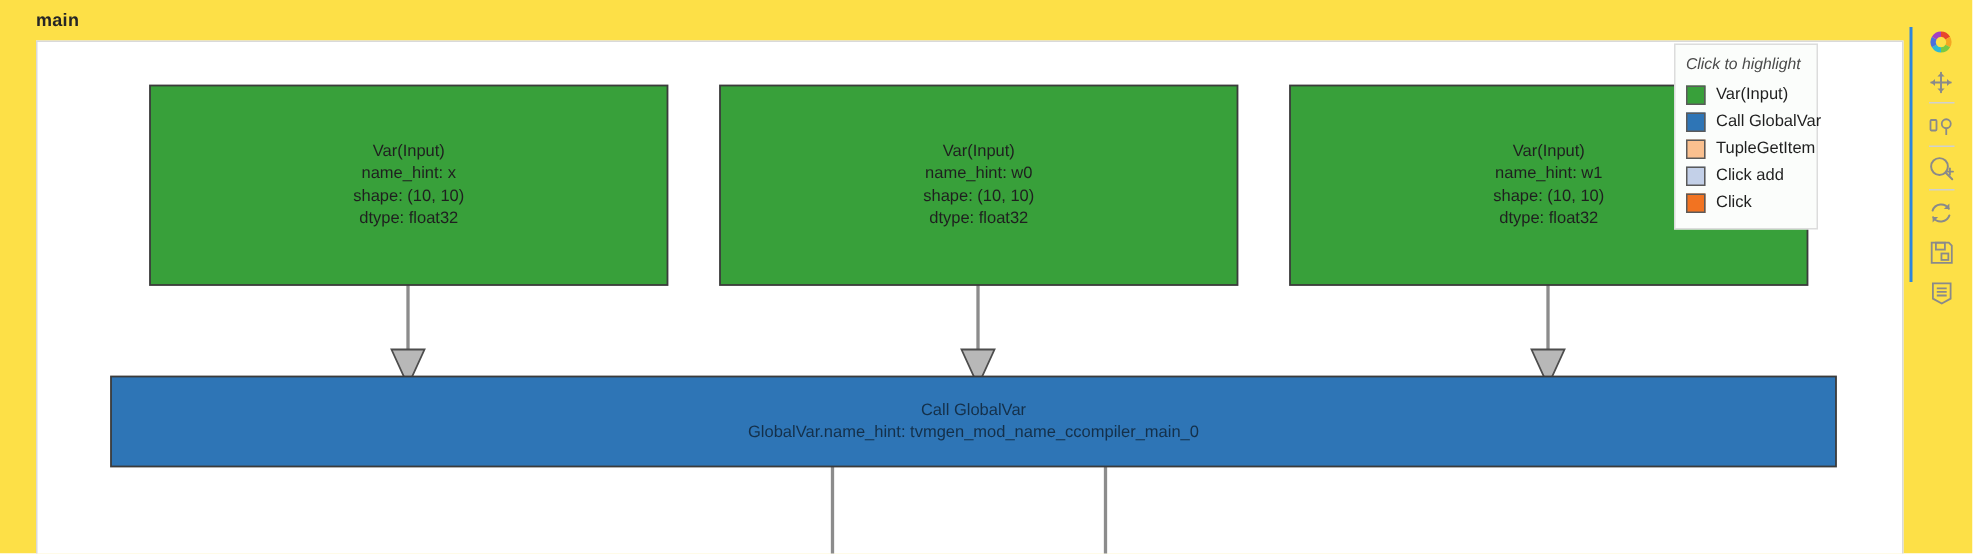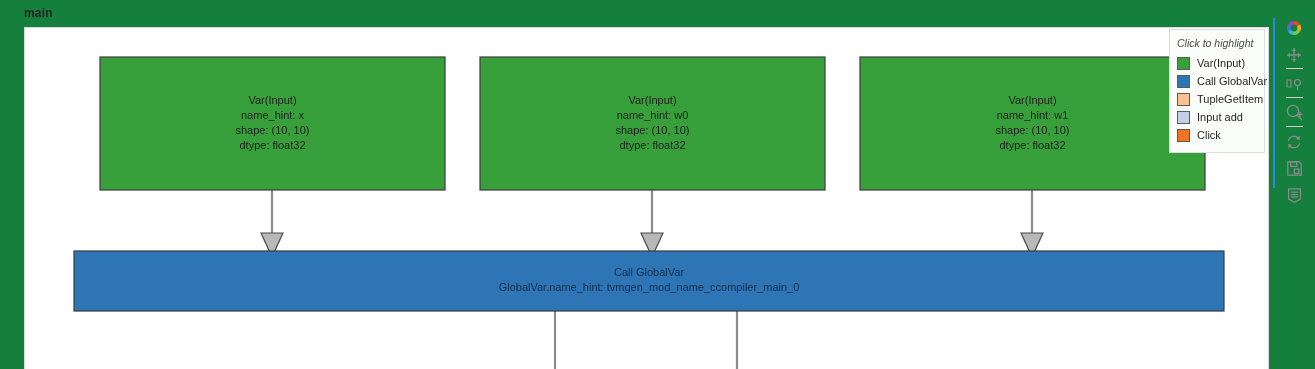--- a/index.html
+++ b/index.html
@@ -9,21 +9,21 @@
     width: 1315px; height: 369px;
     background: #ffffff;
     font-family: "Liberation Sans", sans-serif;
     overflow: hidden;
   }
 
   #page {
     position: relative;
     width: 1315px;
     height: 369px;
-    background: #15803d;
+    background: #fde047;
   }
 
   
   .graph-title {
     position: absolute;
     left: 24px;
     top: 6px;
     font-size: 12px;
     font-weight: bold;
     color: #262626;
@@ -75,21 +75,21 @@
     stroke-width: 1.2;
   }
   .edge-cap {
     stroke: #8c8c8c;
     stroke-width: 2.6;
   }
 
   
   .legend {
     position: absolute;
-    left: 1169px;
+    left: 1116px;
     top: 29px;
     width: 96px;
     padding: 7px 8px 8px 7px;
     background: #fbfdfb;
     border: 1px solid #dcdcdc;
     z-index: 20;
   }
   .legend-title {
     font-size: 10.5px;
     font-style: italic;
@@ -221,21 +221,21 @@
         <div class="legend-row">
           <span class="legend-swatch" style="background: rgb(46, 117, 182);"></span>
           <span class="legend-label">Call GlobalVar</span>
         </div>
         <div class="legend-row">
           <span class="legend-swatch" style="background: rgb(250, 192, 143);"></span>
           <span class="legend-label">TupleGetItem</span>
         </div>
         <div class="legend-row">
           <span class="legend-swatch" style="background: rgb(195, 208, 232);"></span>
-          <span class="legend-label">Input add</span>
+          <span class="legend-label">Click add</span>
         </div>
         <div class="legend-row">
           <span class="legend-swatch" style="background: rgb(242, 115, 33);"></span>
           <span class="legend-label">Click</span>
         </div>
       </div>
   </div>
 
   <div class="toolbar">
     <div class="tb-accent"></div>

